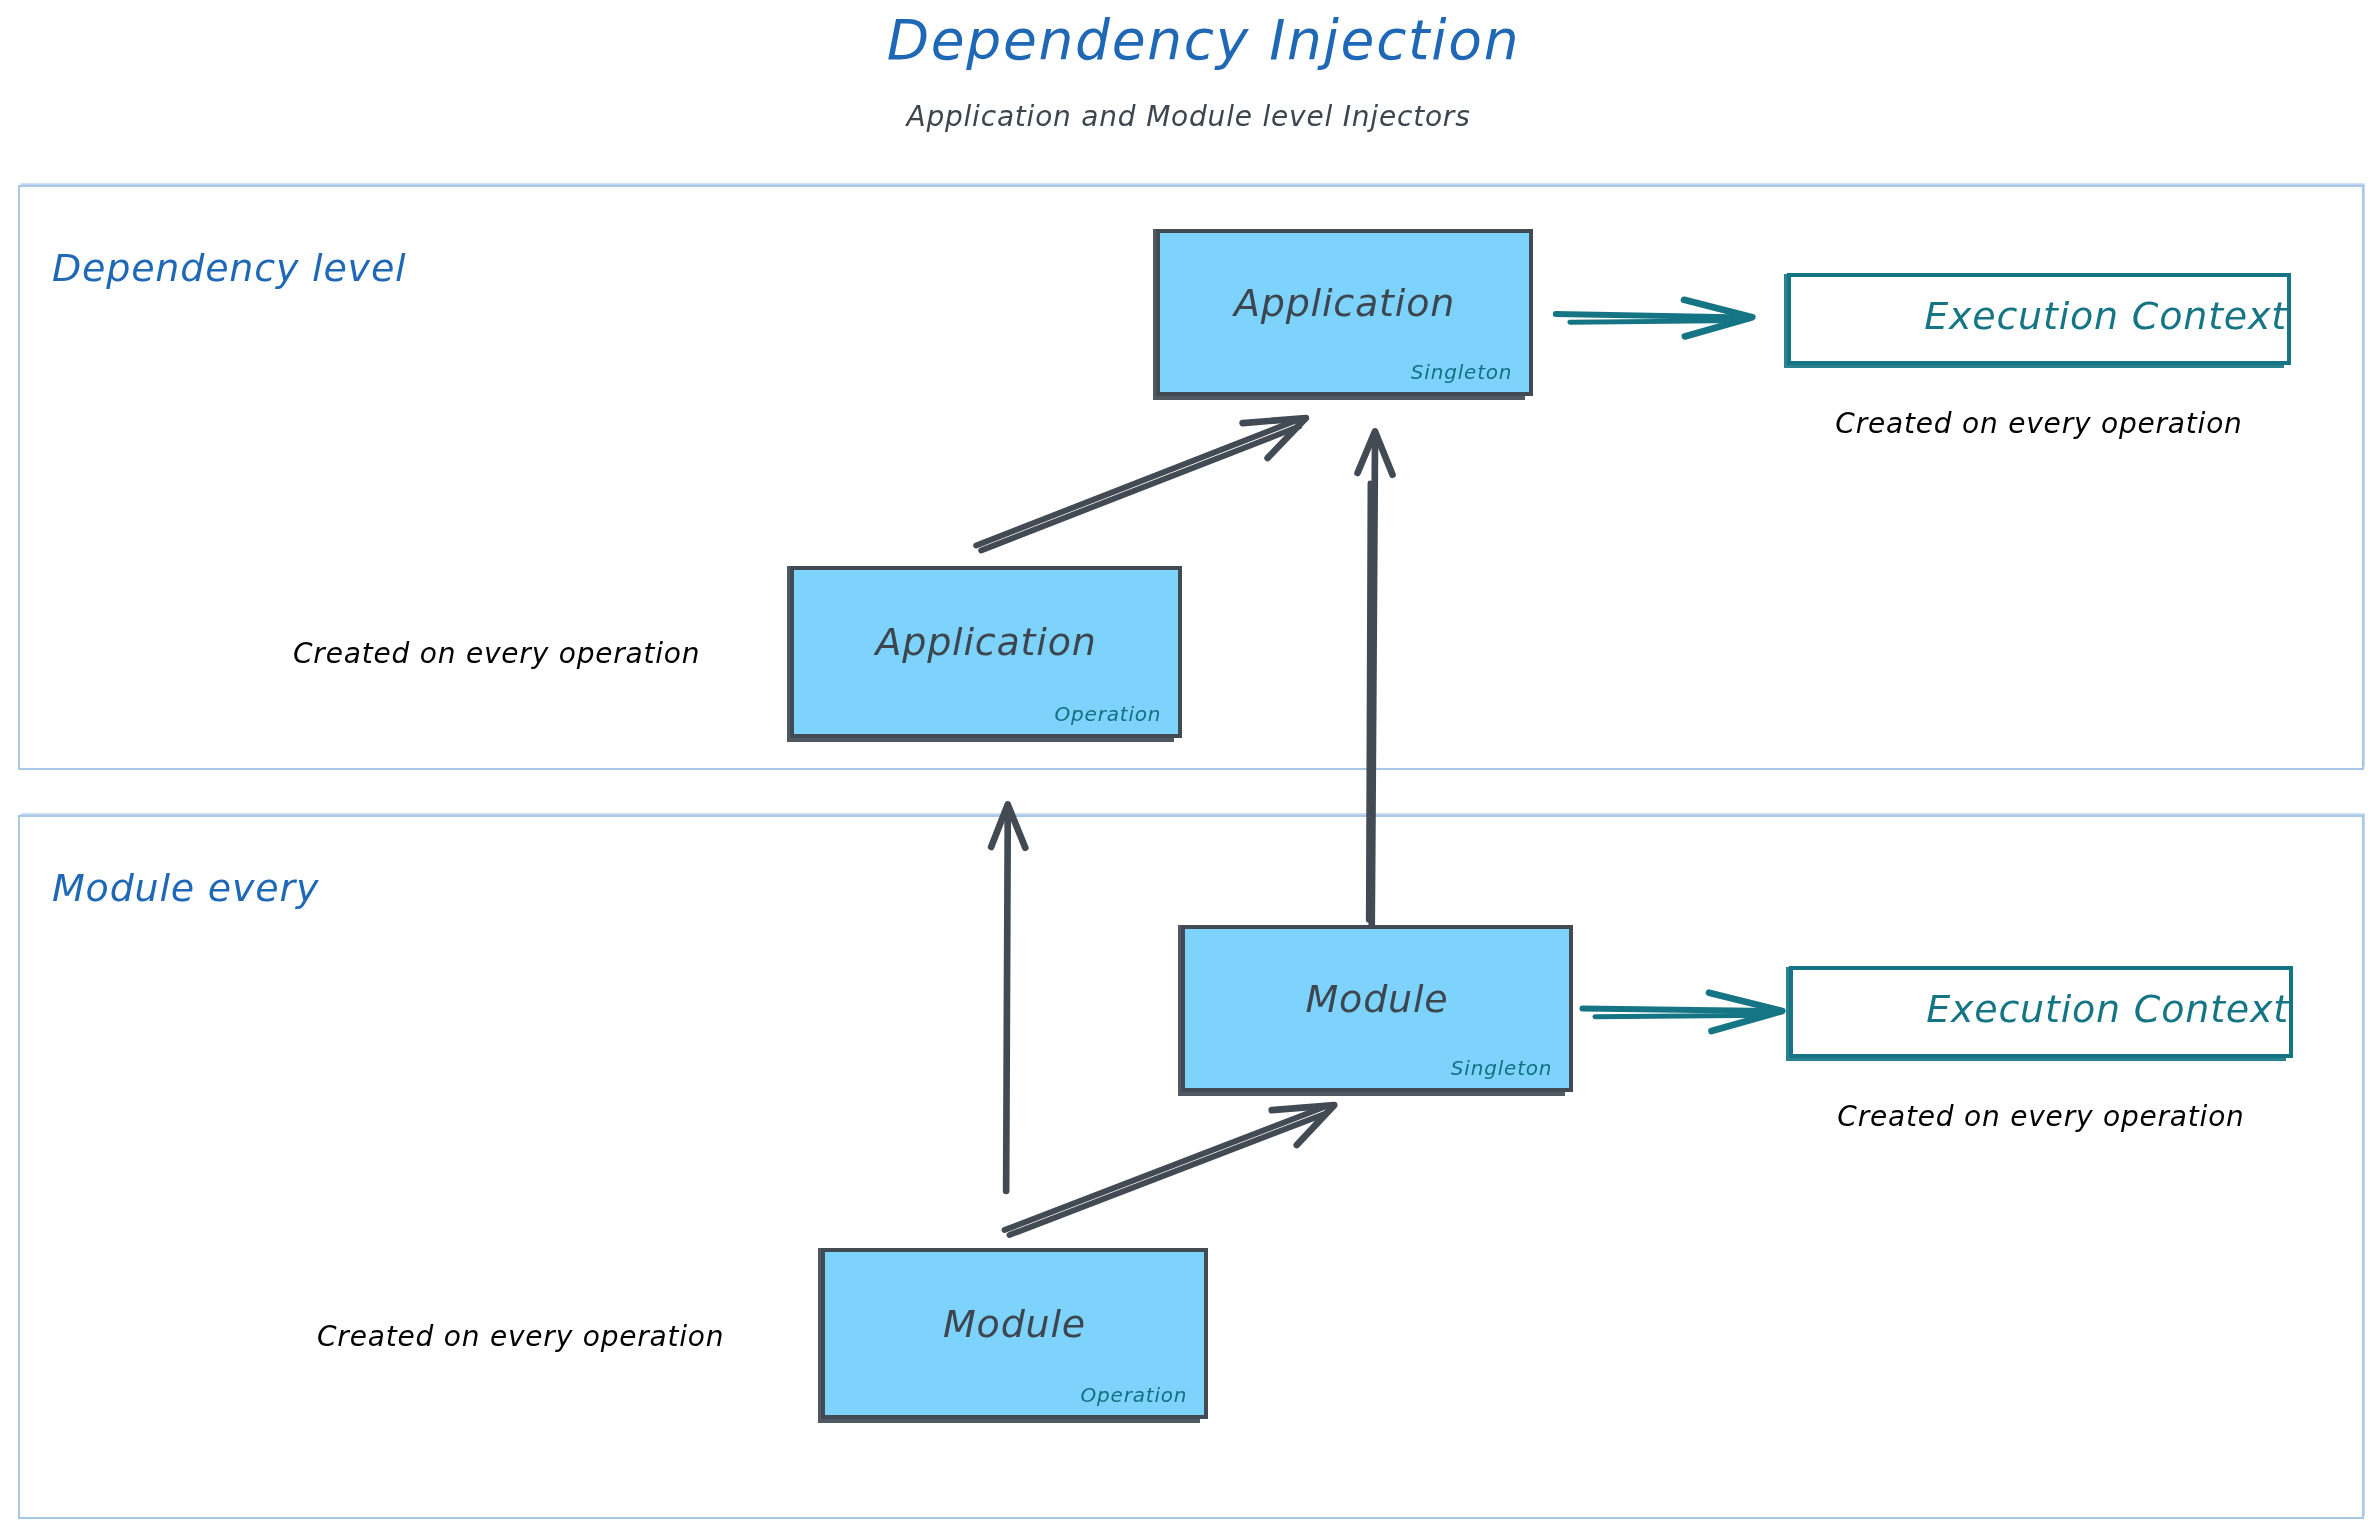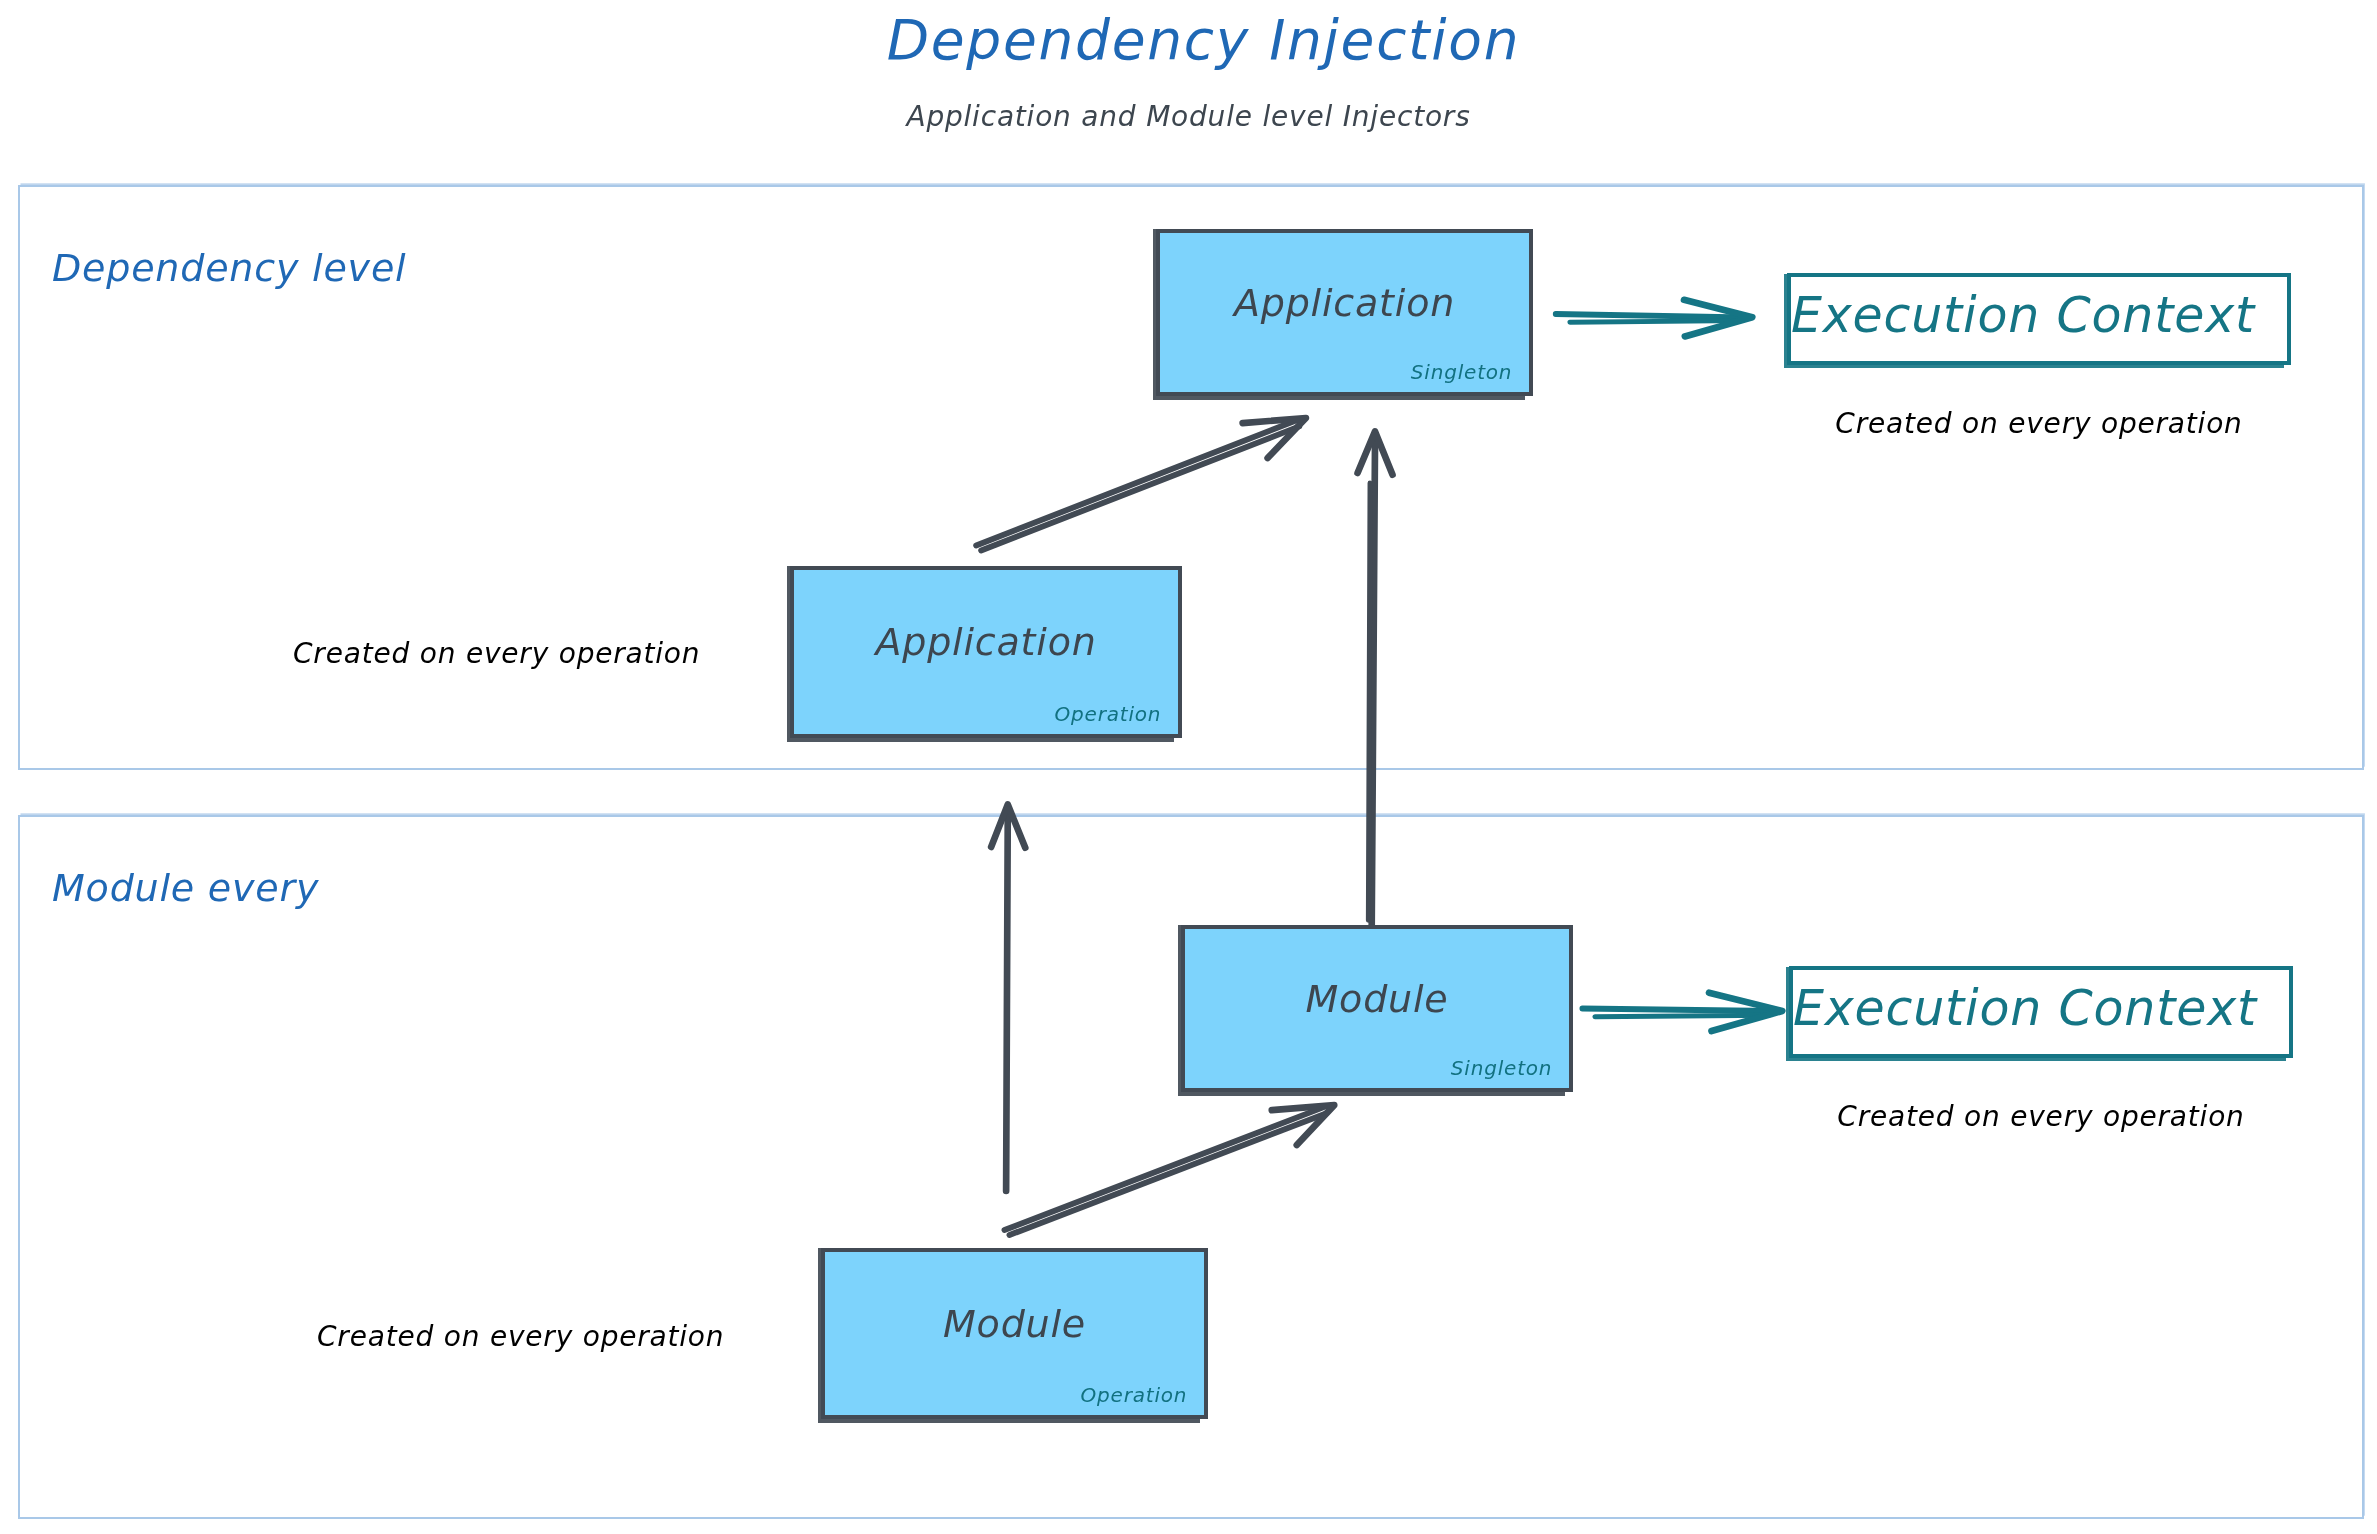--- a/index.html
+++ b/index.html
@@ -126,22 +126,22 @@
     border-right: 0;
     pointer-events: none;
     opacity: 0.9;
   }
   .ctx-label {
     position: absolute;
     left: 0;
     right: 0;
     top: 50%;
     transform: translateY(-56%);
-    text-align: left;
-    font-size: 49px;
+    text-align: right;
+    font-size: 38px;
     font-style: italic;
     color: #157585;
     letter-spacing: 0.8px;
     white-space: nowrap;
   }
 
   
   .caption {
     position: absolute;
     font-size: 28px;

